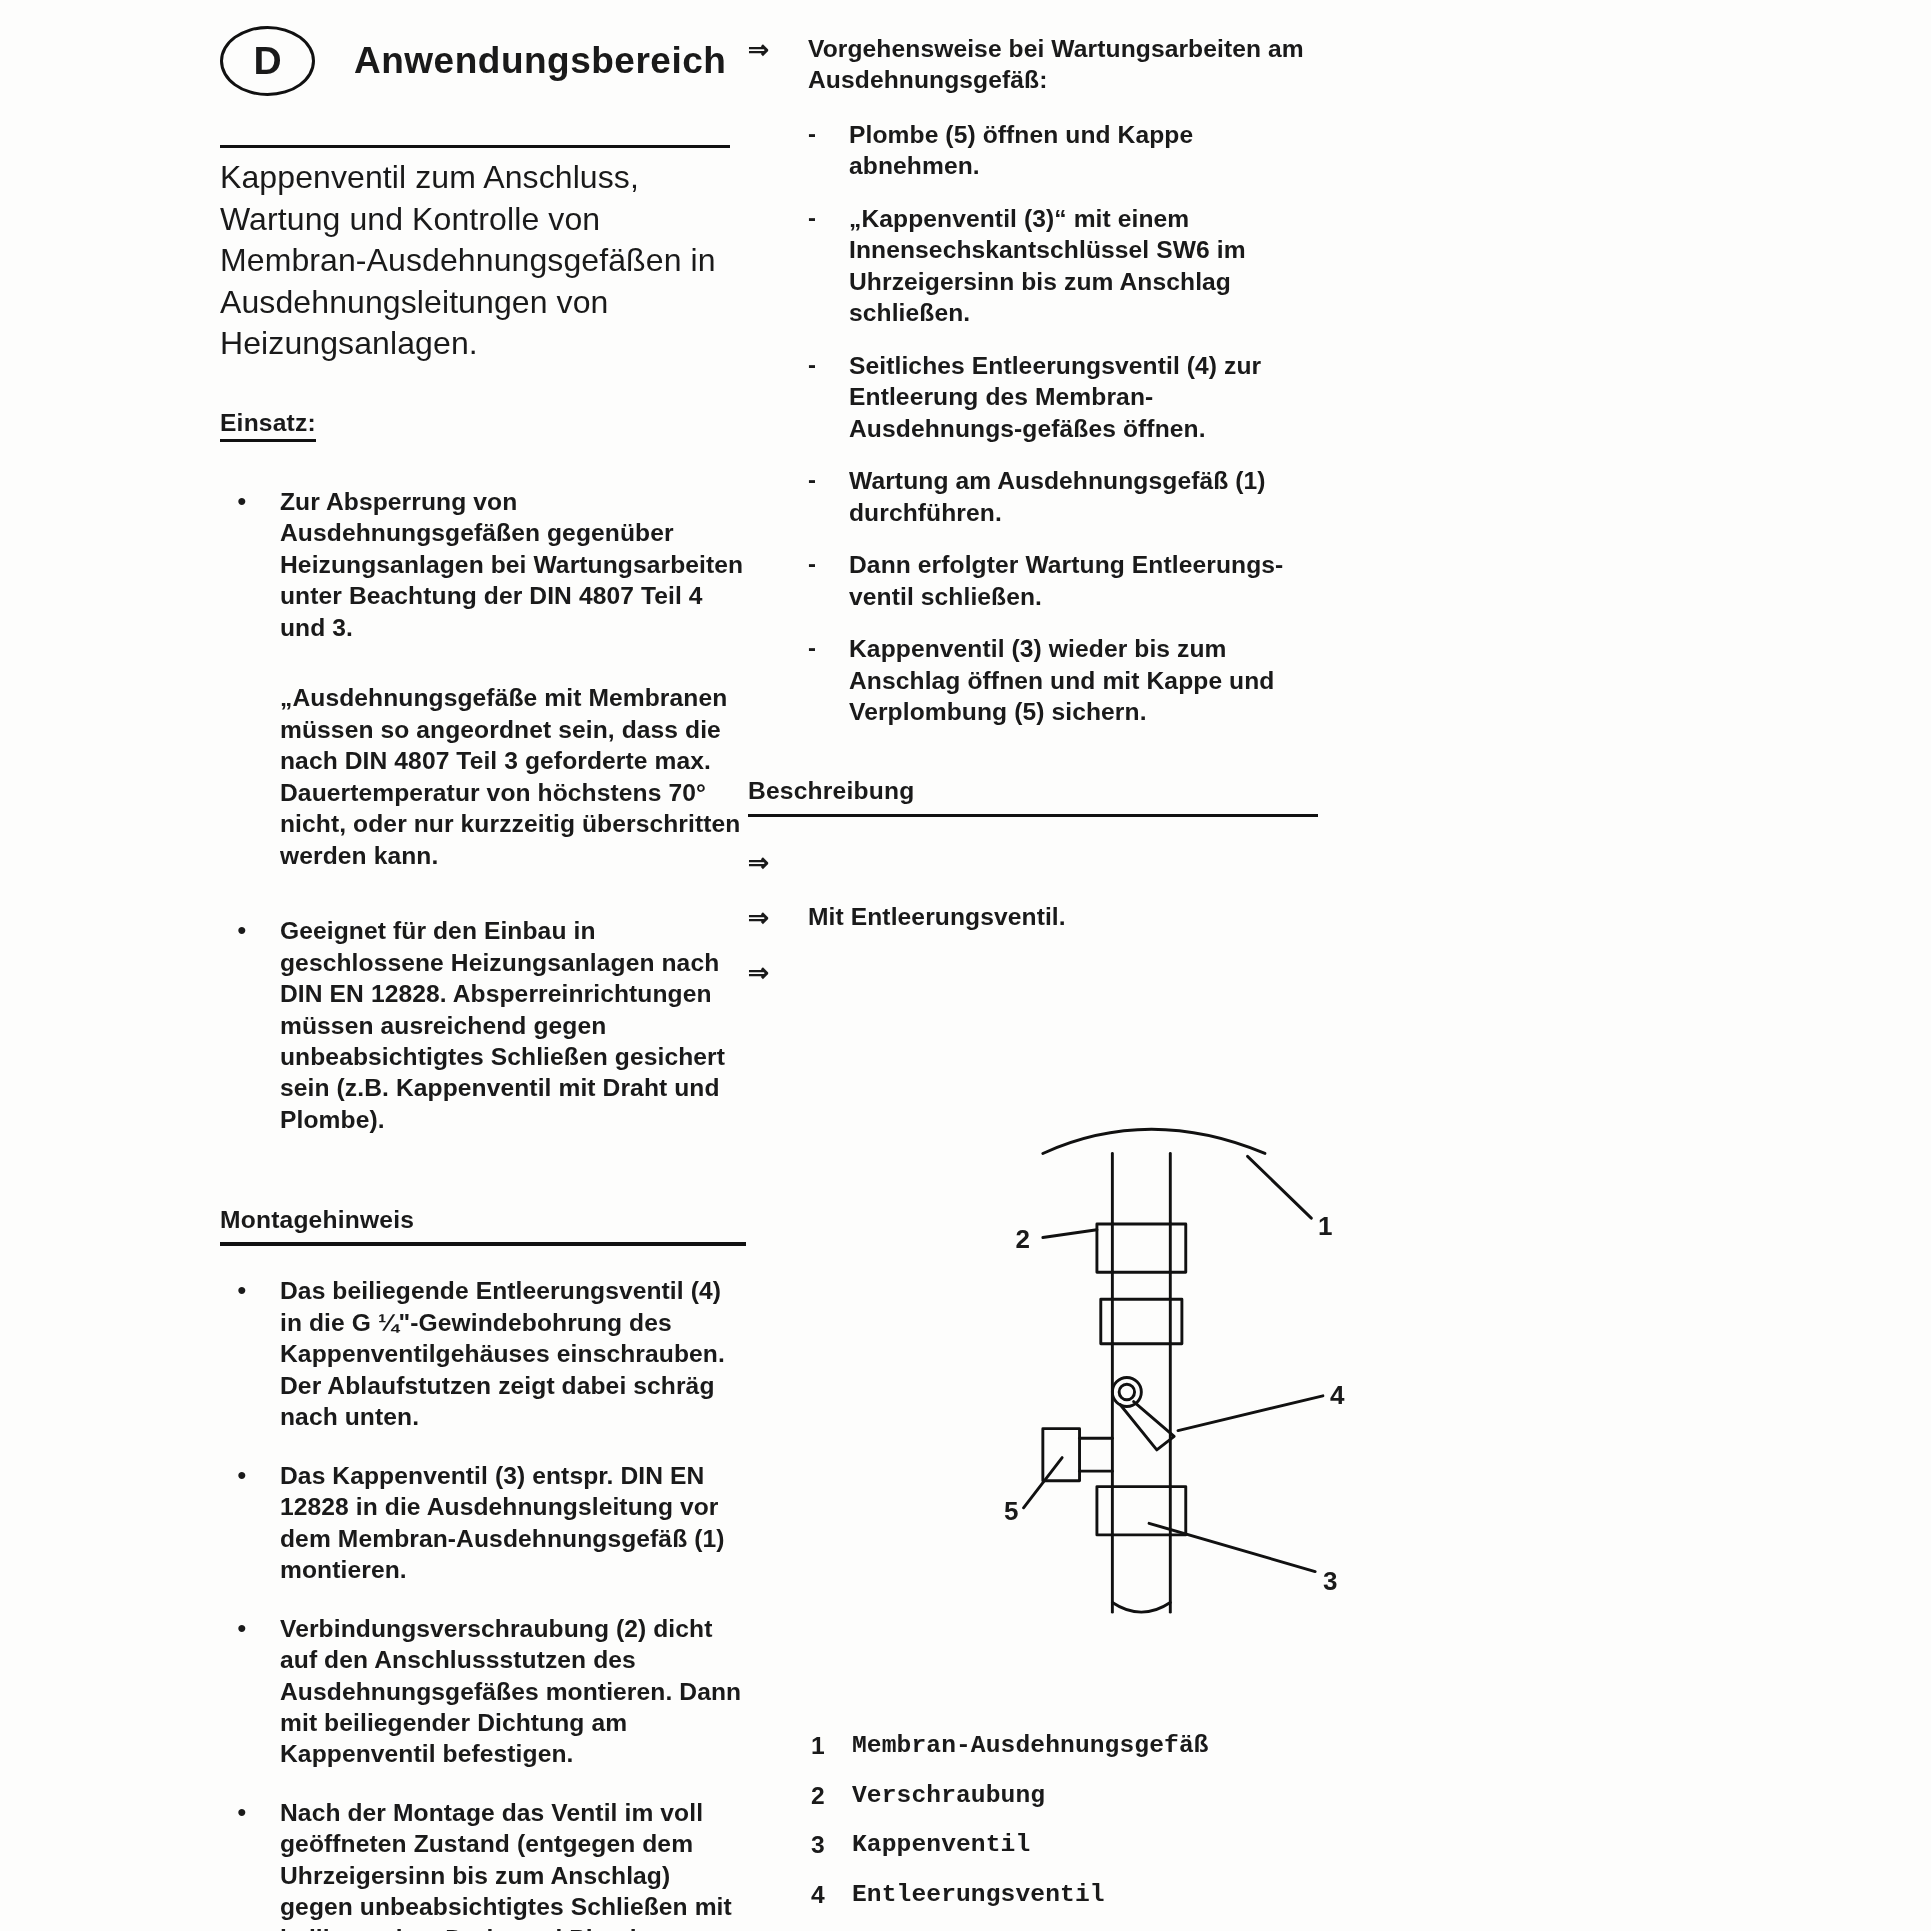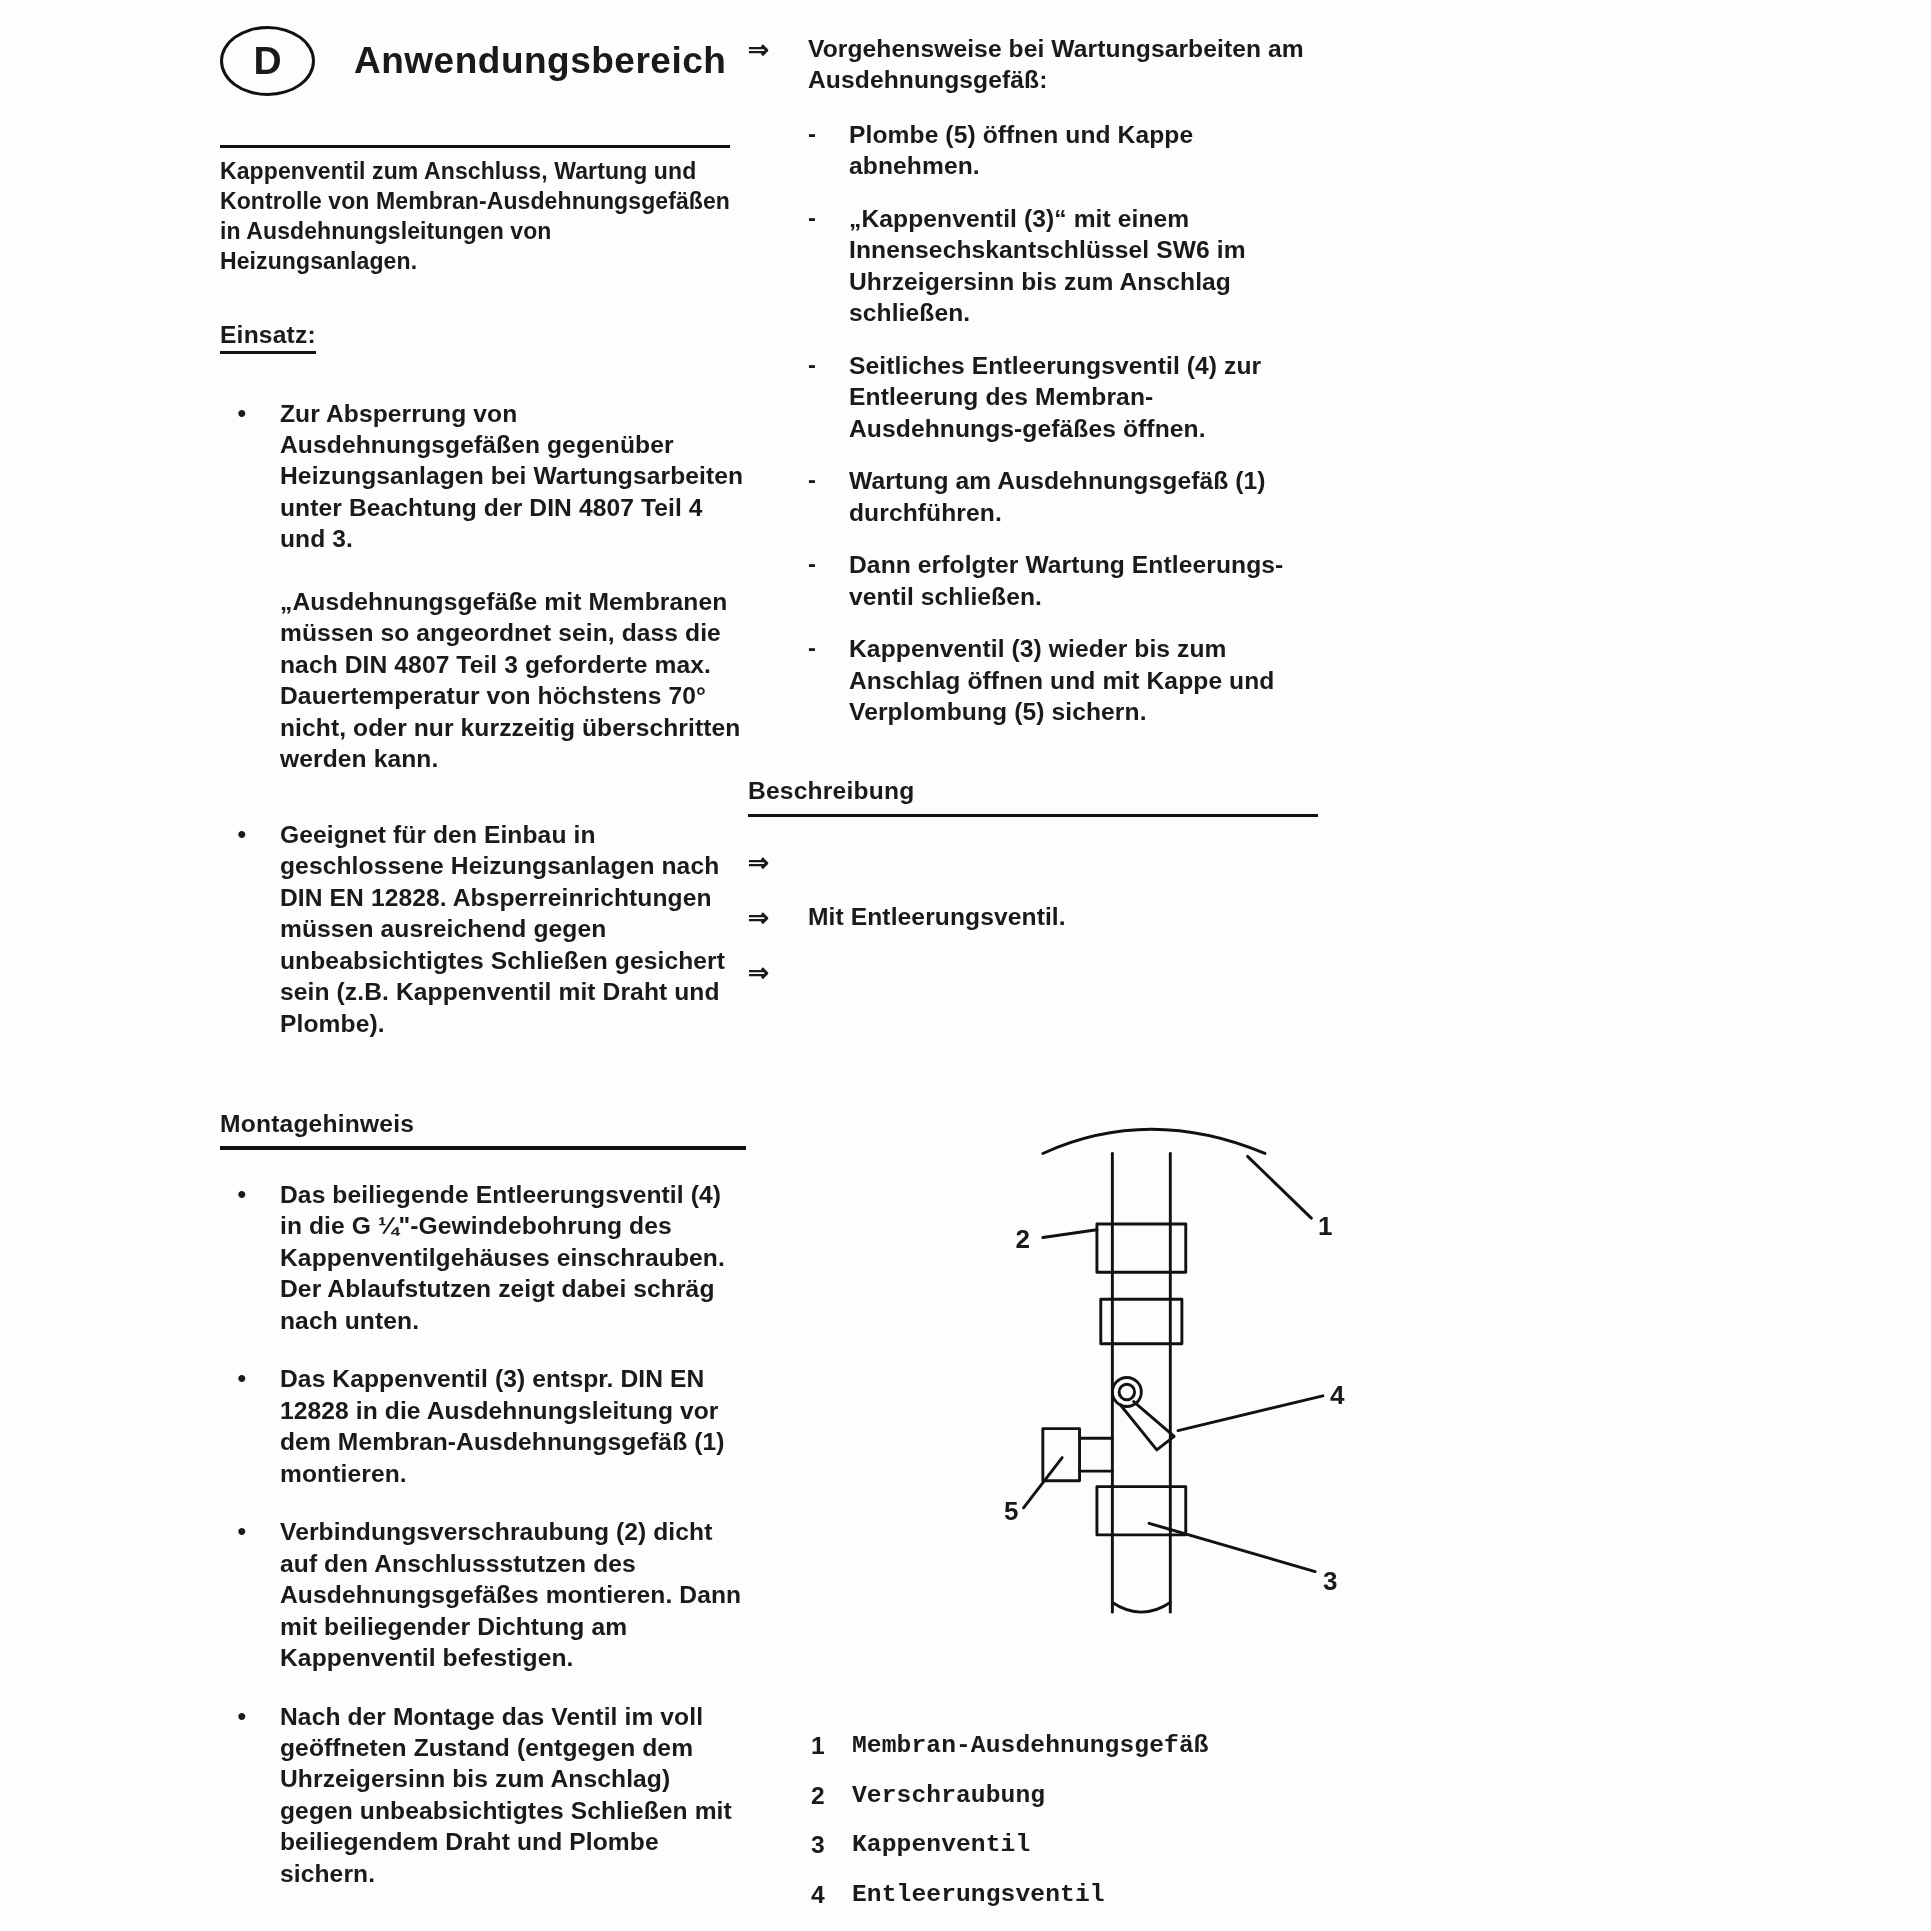--- a/index.html
+++ b/index.html
@@ -66,22 +66,22 @@
     white-space: nowrap;
   }
   
   .rule-top {
     border-top: 3.9px solid #111;
     margin-top: 41px;
     margin-bottom: 8.7px;
     width: 510px;
   }
   .intro {
-    font-size: 23px;
-    font-weight: bold;
+    font-size: 32px;
+    font-weight: normal;
     line-height: 1.30;
     letter-spacing: 0.1px;
   }
   .sec-head {
     font-size: 24.6px;
     font-weight: bold;
     display: inline-block;
     border-bottom: 3.9px solid #111;
     padding-bottom: 1.9px;
     letter-spacing: 0.2px;
@@ -228,21 +228,21 @@
     <div class="gap-lg"></div>
 
     <ul class="blist">
       <li>
         <span class="mark">•</span>
         <span class="btxt">Zur Absperrung von Ausdehnungsgefäßen gegenüber Heizungsanlagen bei Wartungsarbeiten unter Beachtung der DIN 4807 Teil 4 und 3.</span>
       </li>
     </ul>
     <div style="display:flex">
       <span style="flex:0 0 60px"></span>
-      <div class="subpara" style="flex:1 1 auto; margin-top:4px">„Ausdehnungsgefäße mit Membranen müssen so angeordnet sein, dass die nach DIN 4807 Teil 3 geforderte max. Dauertemperatur von höchstens 70° nicht, oder nur kurzzeitig überschritten werden kann.</div>
+      <div class="subpara" style="flex:1 1 auto; margin-top:12px">„Ausdehnungsgefäße mit Membranen müssen so angeordnet sein, dass die nach DIN 4807 Teil 3 geforderte max. Dauertemperatur von höchstens 70° nicht, oder nur kurzzeitig überschritten werden kann.</div>
     </div>
 
     <div class="gap-lg"></div>
 
     <ul class="blist">
       <li>
         <span class="mark">•</span>
         <span class="btxt">Geeignet für den Einbau in geschlossene Heizungsanlagen nach DIN EN 12828. Absperreinrichtungen müssen ausreichend gegen unbeabsichtigtes Schließen gesichert sein (z.B. Kappenventil mit Draht und Plombe).</span>
       </li>
     </ul>

